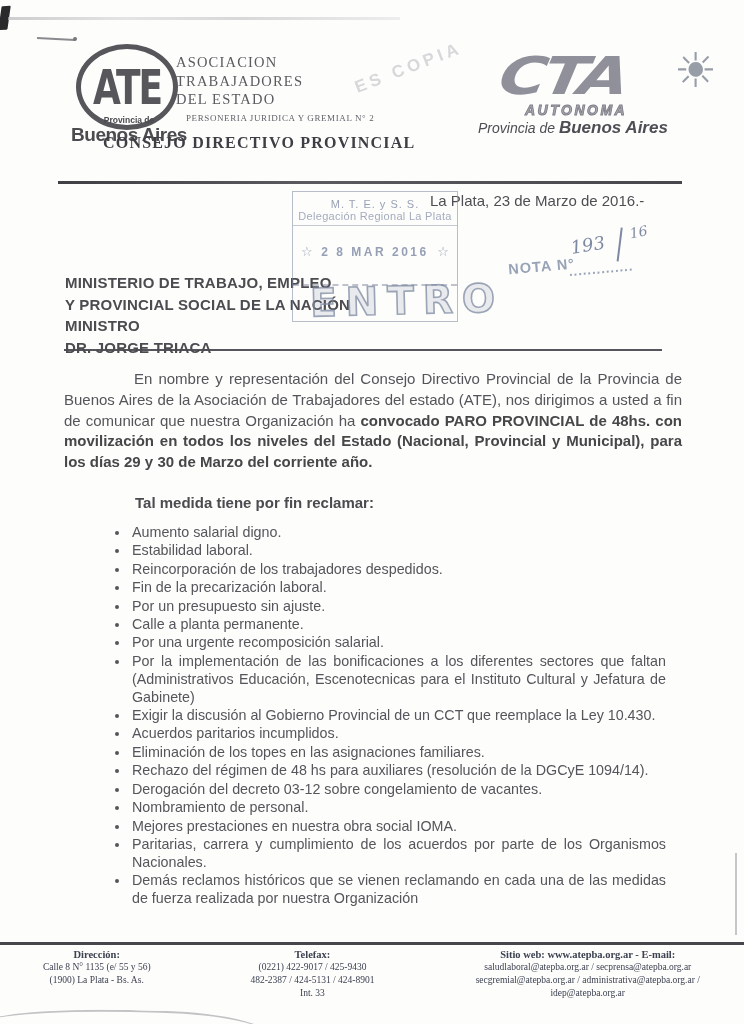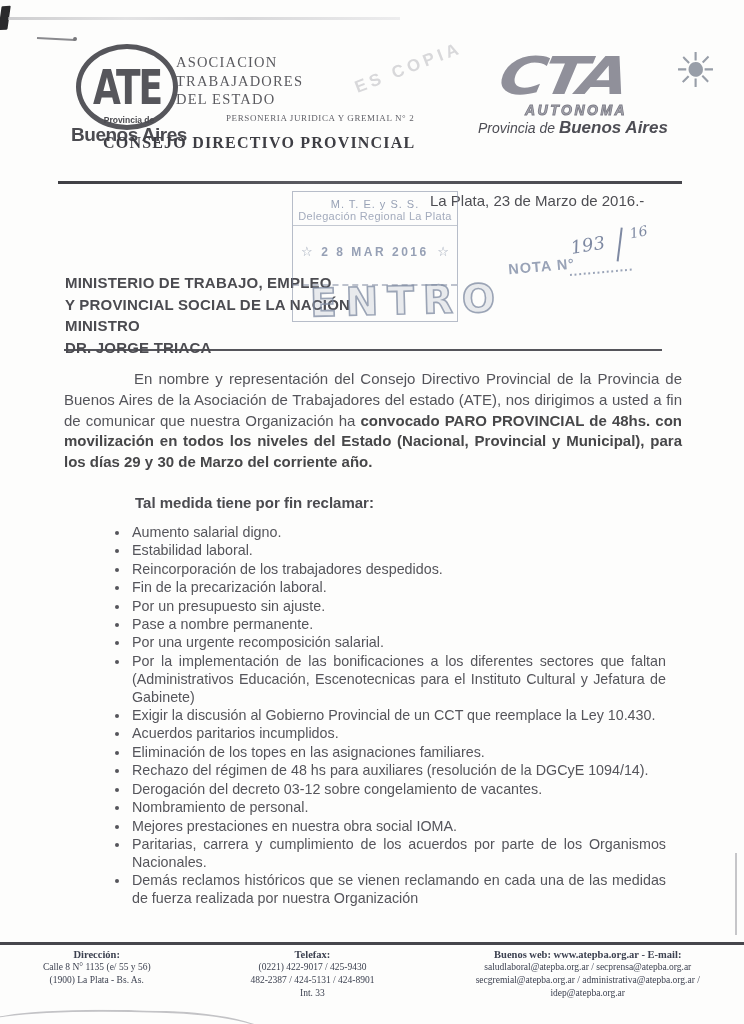--- a/index.html
+++ b/index.html
@@ -20,21 +20,21 @@
   
   .ate-logo{position:absolute;left:76px;top:44px;width:92px;height:76px;border:5px solid #56565b;border-radius:50%;
       display:flex;align-items:center;justify-content:center;color:#56565b;}
   .ate-logo span{font-weight:900;font-size:36px;letter-spacing:-2px;transform:scaleY(1.35);font-family:"DejaVu Sans",sans-serif;}
   .ate-prov{position:absolute;left:64px;top:116px;width:130px;text-align:center;color:#4b4b50;line-height:1;}
   .ate-prov .small{display:block;font-size:8.5px;font-weight:700;}
   .ate-prov .big{display:block;font-size:19px;font-weight:800;letter-spacing:-.5px;}
   .org-name{position:absolute;left:176px;top:53px;font-family:"Liberation Serif",serif;font-size:14.5px;
       letter-spacing:1.2px;line-height:18.5px;color:#5a5a5f;}
   .personeria{position:absolute;left:186px;top:113px;font-family:"Liberation Serif",serif;font-size:9px;
-      letter-spacing:.6px;color:#63636a;margin-left:40px;}
+      letter-spacing:.6px;color:#63636a;}
   .consejo{position:absolute;left:103px;top:134px;font-family:"Liberation Serif",serif;font-weight:700;
       font-size:16px;letter-spacing:1.2px;color:#3e3e44;}
   .es-copia{position:absolute;left:352px;top:58px;font-size:17px;font-weight:700;letter-spacing:4px;
       color:rgba(155,155,162,.38);transform:rotate(-21deg);}
 
   .cta-logo{position:absolute;left:478px;top:50px;width:240px;color:#8f8f97;}
   .cta-acronym{position:absolute;left:22px;top:0;font-size:52px;font-weight:900;font-style:italic;
       letter-spacing:-3px;transform:skewX(-10deg) scaleX(1.25);transform-origin:left;color:#90909a;
       font-family:"DejaVu Sans",sans-serif;line-height:1;}
   .cta-autonoma{position:absolute;left:47px;top:52px;font-size:14px;font-weight:800;font-style:italic;
@@ -171,21 +171,21 @@
   <p class="intro"><span>En nombre y representación del Consejo Directivo Provincial de la Provincia de Buenos Aires de la Asociación de Trabajadores del estado (ATE), nos dirigimos a usted a fin de comunicar que nuestra Organización ha  </span><b>convocado PARO PROVINCIAL de 48hs. con movilización en todos los niveles del Estado (Nacional, Provincial y Municipal), para los días 29 y 30 de Marzo del corriente año.</b></p>
 
   <div class="claims-heading">Tal medida tiene por fin reclamar:</div>
 
   <ul class="claims">
     <li>Aumento salarial digno.</li>
     <li>Estabilidad laboral.</li>
     <li>Reincorporación de los trabajadores despedidos.</li>
     <li>Fin de la precarización laboral.</li>
     <li>Por un presupuesto sin ajuste.</li>
-    <li>Pase a nombre permanente.</li>
+    <li>Calle a planta permanente.</li>
     <li>Por una urgente recomposición salarial.</li>
     <li>Por la implementación de las bonificaciones a los diferentes sectores que faltan (Administrativos Educación, Escenotecnicas para el Instituto Cultural y Jefatura de Gabinete)</li>
     <li>Exigir la discusión al Gobierno Provincial de un CCT que reemplace la Ley 10.430.</li>
     <li>Acuerdos paritarios incumplidos.</li>
     <li>Eliminación de los topes en las asignaciones familiares.</li>
     <li>Rechazo del régimen de 48 hs para auxiliares (resolución de la DGCyE 1094/14).</li>
     <li>Derogación del decreto 03-12 sobre congelamiento de vacantes.</li>
     <li>Nombramiento de personal.</li>
     <li>Mejores prestaciones en nuestra obra social IOMA.</li>
     <li>Paritarias, carrera y cumplimiento de los acuerdos por parte de los Organismos Nacionales.</li>
@@ -198,20 +198,20 @@
       <div class="fline">Calle 8 N° 1135 (e/ 55 y 56)</div>
       <div class="fline">(1900) La Plata - Bs. As.</div>
     </div>
     <div class="fcol fcol2">
       <div class="ftitle">Telefax:</div>
       <div class="fline">(0221) 422-9017 / 425-9430</div>
       <div class="fline">482-2387 / 424-5131 / 424-8901</div>
       <div class="fline">Int. 33</div>
     </div>
     <div class="fcol fcol3">
-      <div class="ftitle">Buenos web: www.atepba.org.ar - E-mail:</div>
+      <div class="ftitle">Sitio web: www.atepba.org.ar - E-mail:</div>
       <div class="fline">saludlaboral@atepba.org.ar / secprensa@atepba.org.ar</div>
       <div class="fline">secgremial@atepba.org.ar / administrativa@atepba.org.ar /</div>
       <div class="fline">idep@atepba.org.ar</div>
     </div>
   </div>
 
 </div>
 
 </body></html>

